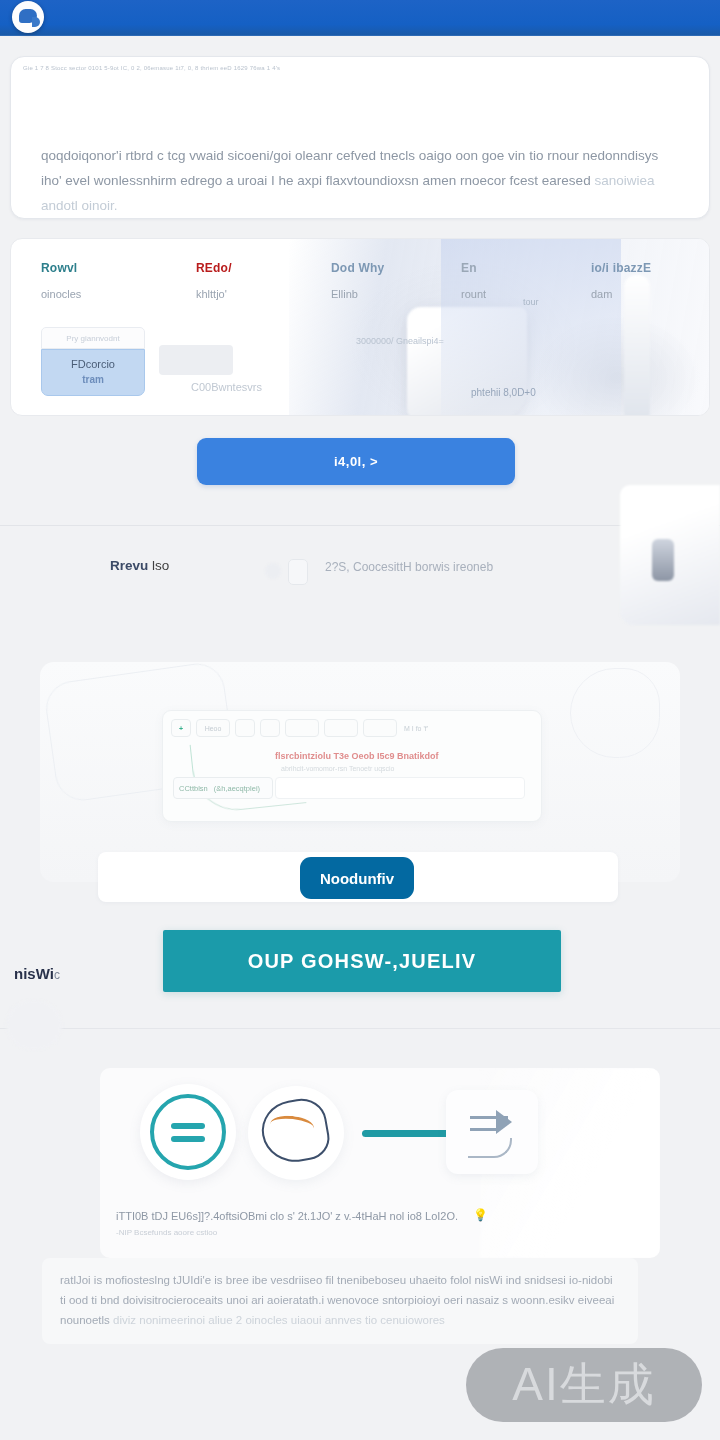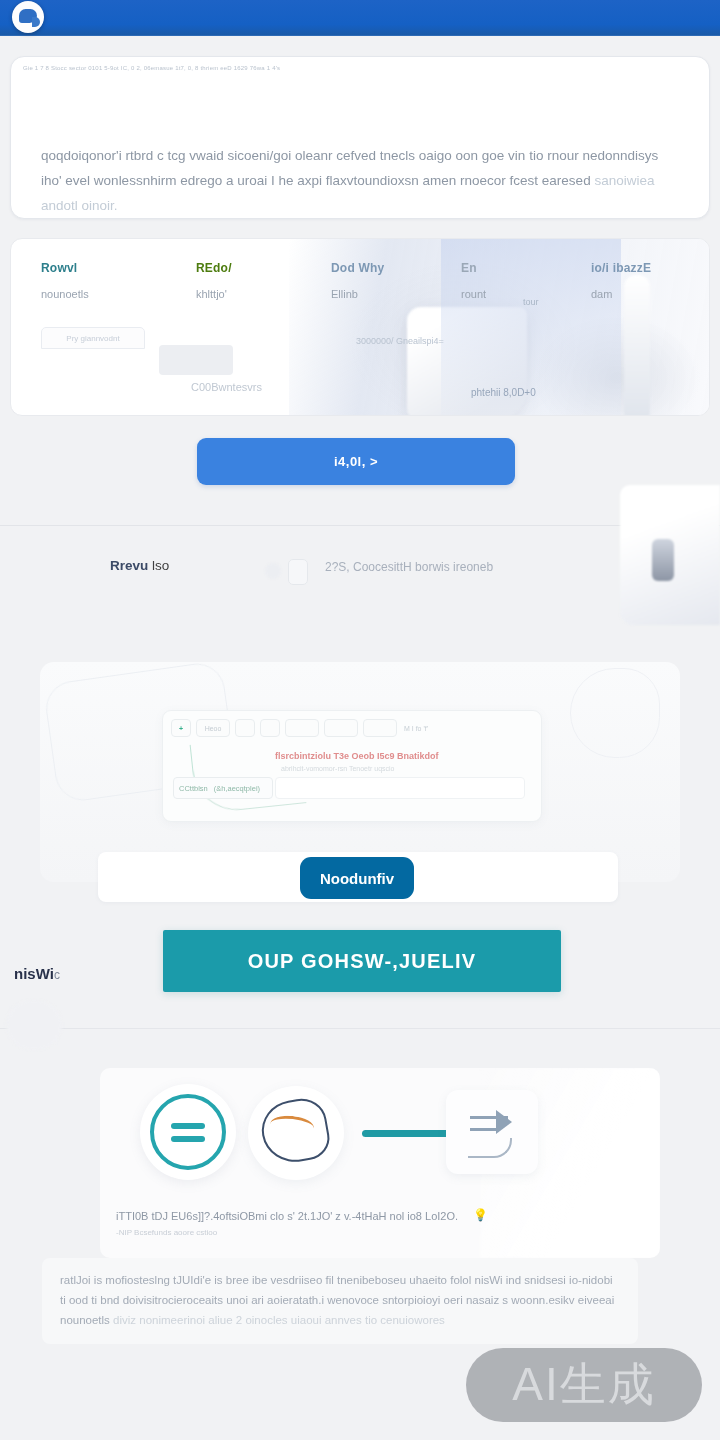--- a/index.html
+++ b/index.html
@@ -82,21 +82,21 @@
     content:""; position:absolute; right:14%; top:20%; width:26px; height:150px;
     border-radius: 12px; background: linear-gradient(180deg,#ffffff,#dfe4ec);
     filter: blur(.8px);
   }
   .cards-tint {
     position: absolute; left: 430px; top: 0; width: 180px; height: 178px;
     background: linear-gradient(180deg, rgba(197,210,238,.55), rgba(226,233,246,.2));
   }
   .col { position: absolute; top: 22px; }
   .col-h { font-size: 12px; font-weight: 700; color: #2d7f8c; letter-spacing:.2px; filter: blur(.3px); }
-  .col-h.blue { color: #4d7c0f; }
+  .col-h.blue { color: #b91c1c; }
   .col-h.dim  { color: #7d98b4; }
   .col-h.dim2 { color: #9aa7b6; }
   .col-s { margin-top: 13px; font-size: 11px; color: #9aa4b1; filter: blur(.5px); }
   .col1 { left: 30px; } .col2 { left: 185px; }
   .col3 { left: 320px; } .col4 { left: 450px; } .col5 { left: 580px; }
 
   .opt-ghost {
     position: absolute; left: 30px; top: 88px; width: 104px; height: 22px;
     background: #fcfcfd; border: 1px solid #e9ecf1; border-radius: 5px 5px 0 0;
     font-size: 8px; color: #c7ced8; text-align: center; line-height: 22px; filter: blur(.5px);
@@ -351,40 +351,44 @@
       <span class="faint">sanoiwiea andotl oinoir.</span>
     </div>
   </div>
 
   <div class="cards">
     <div class="cards-photo"></div>
     <div class="cards-tint"></div>
 
     <div class="col col1">
       <div class="col-h">Rowvl</div>
-      <div class="col-s">nounoetls</div>
+      <div class="col-s">oinocles</div>
     </div>
     <div class="col col2">
       <div class="col-h blue">REdo/</div>
       <div class="col-s">khlttjo'</div>
     </div>
     <div class="col col3">
       <div class="col-h dim">Dod Why</div>
       <div class="col-s">Ellinb</div>
     </div>
     <div class="col col4">
       <div class="col-h dim2">En</div>
       <div class="col-s">rount</div>
     </div>
     <div class="col col5">
       <div class="col-h dim">io/i ibazzE</div>
       <div class="col-s">dam</div>
     </div>
 
     <div class="opt-ghost">Pry giannvodnt</div>
+    <div class="opt-active">
+      <div class="l1">FDcorcio</div>
+      <div class="l2">tram</div>
+    </div>
     <div class="chip-gray"></div>
     <div class="cards-note">C00Bwntesvrs</div>
     <div class="photo-label-a">3000000/
 Gneailspi4=</div>
     <div class="photo-label-b">phtehii 8,0D+0</div>
     <div class="photo-label-c">tour</div>
   </div>
 
   <div class="cta-blue">i4,0l, &gt;</div>
 

